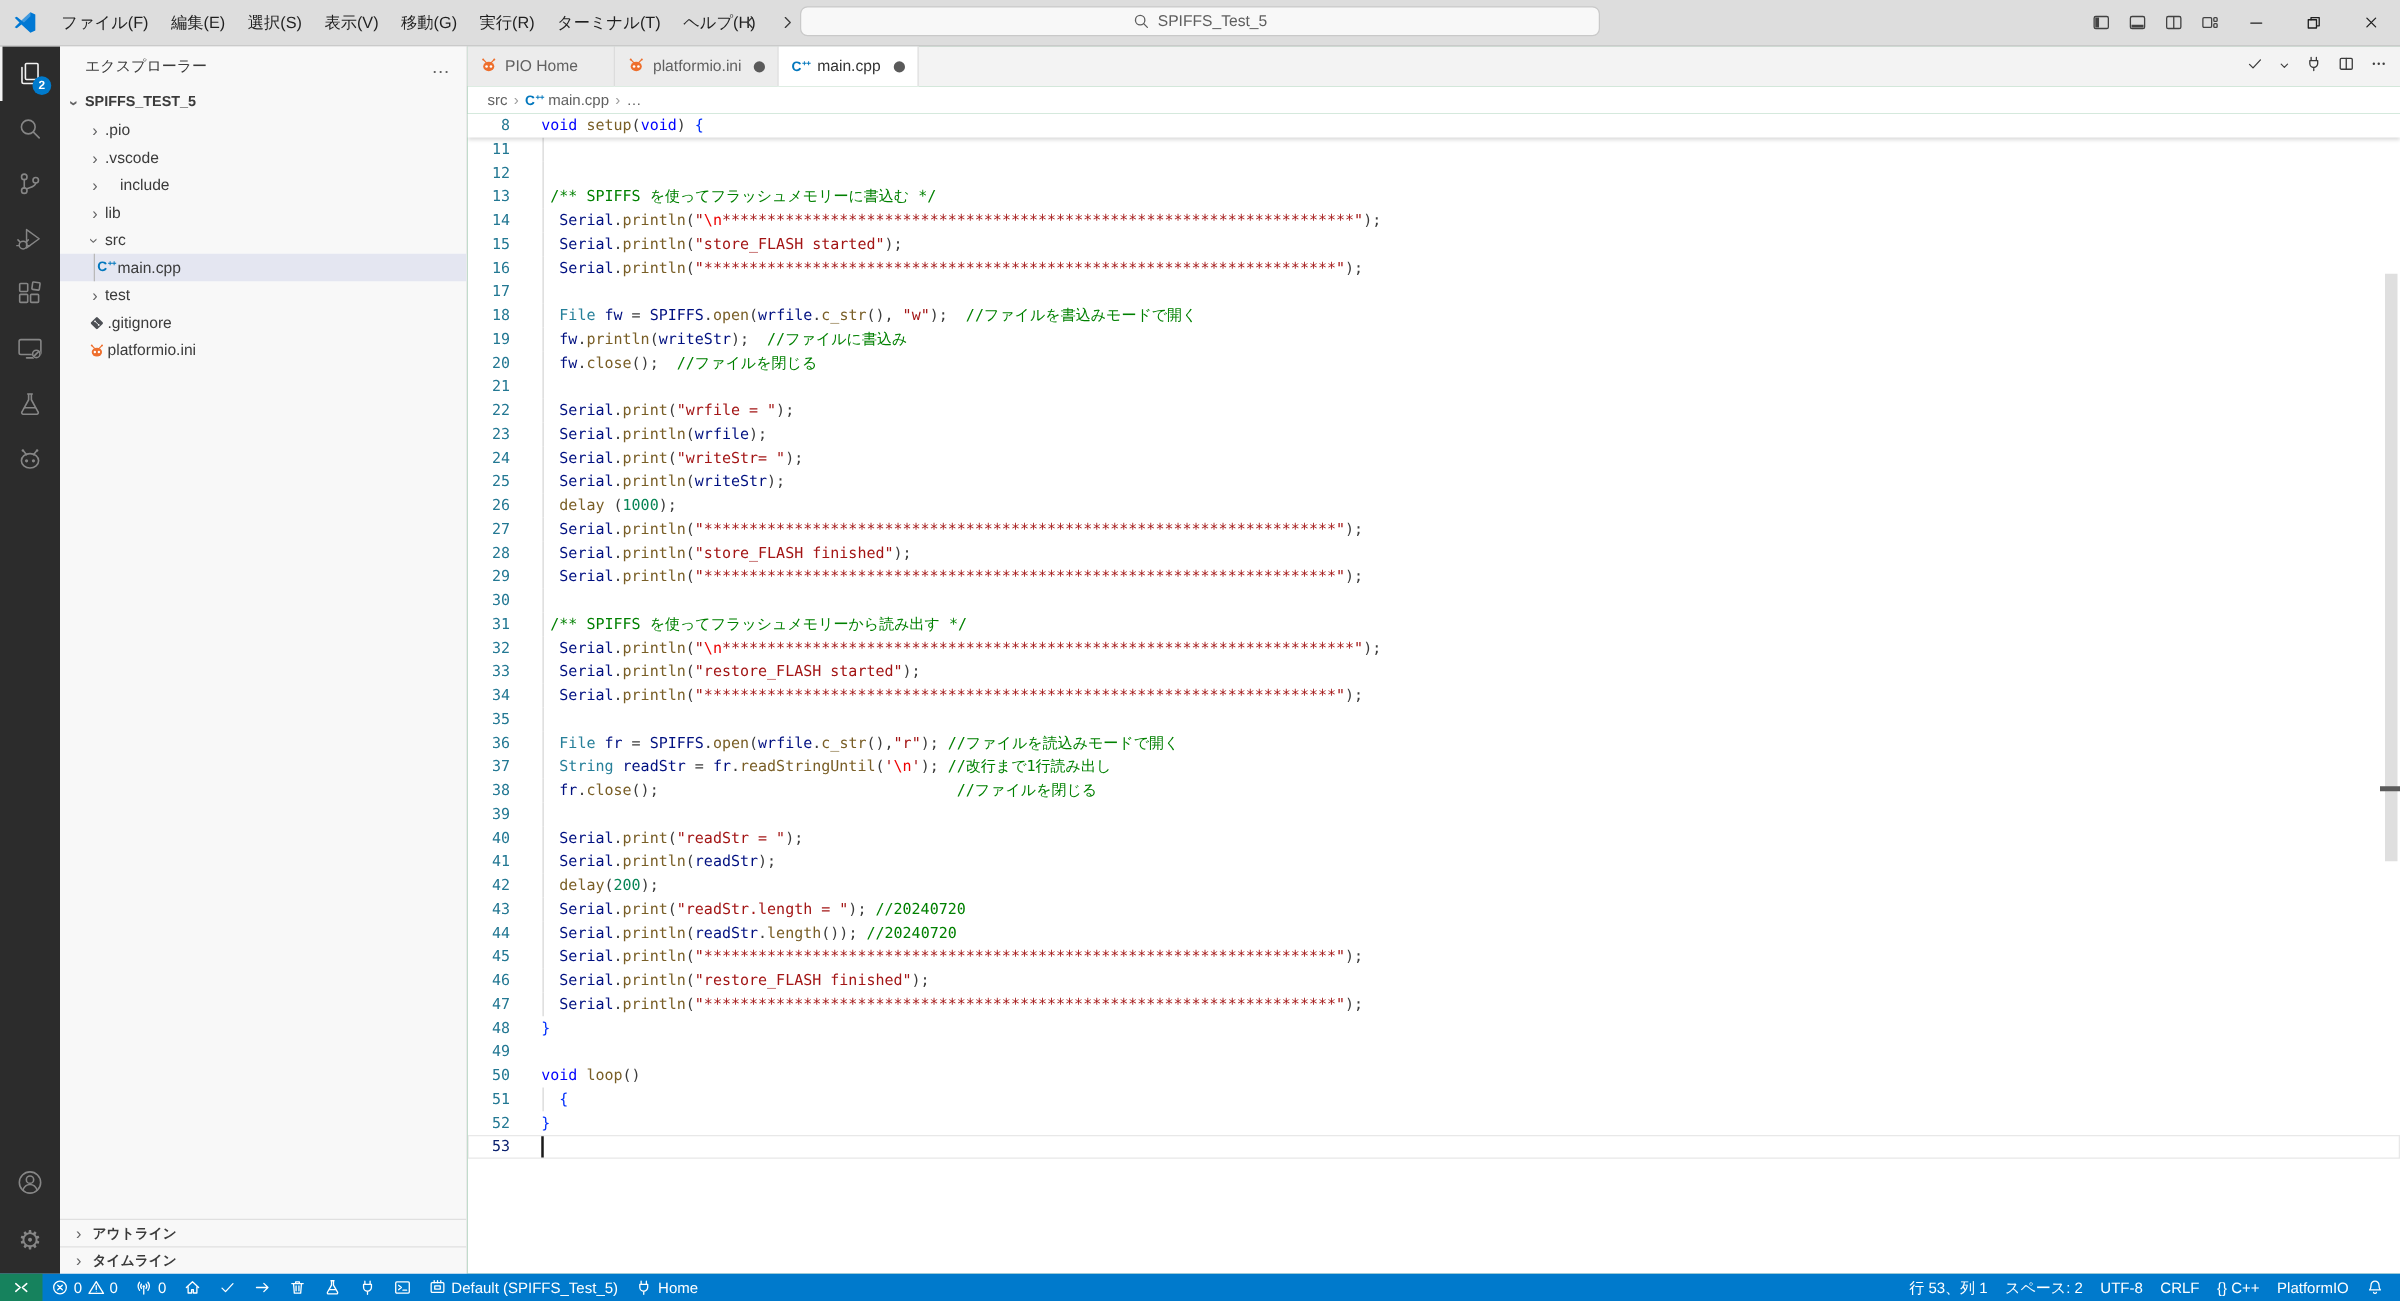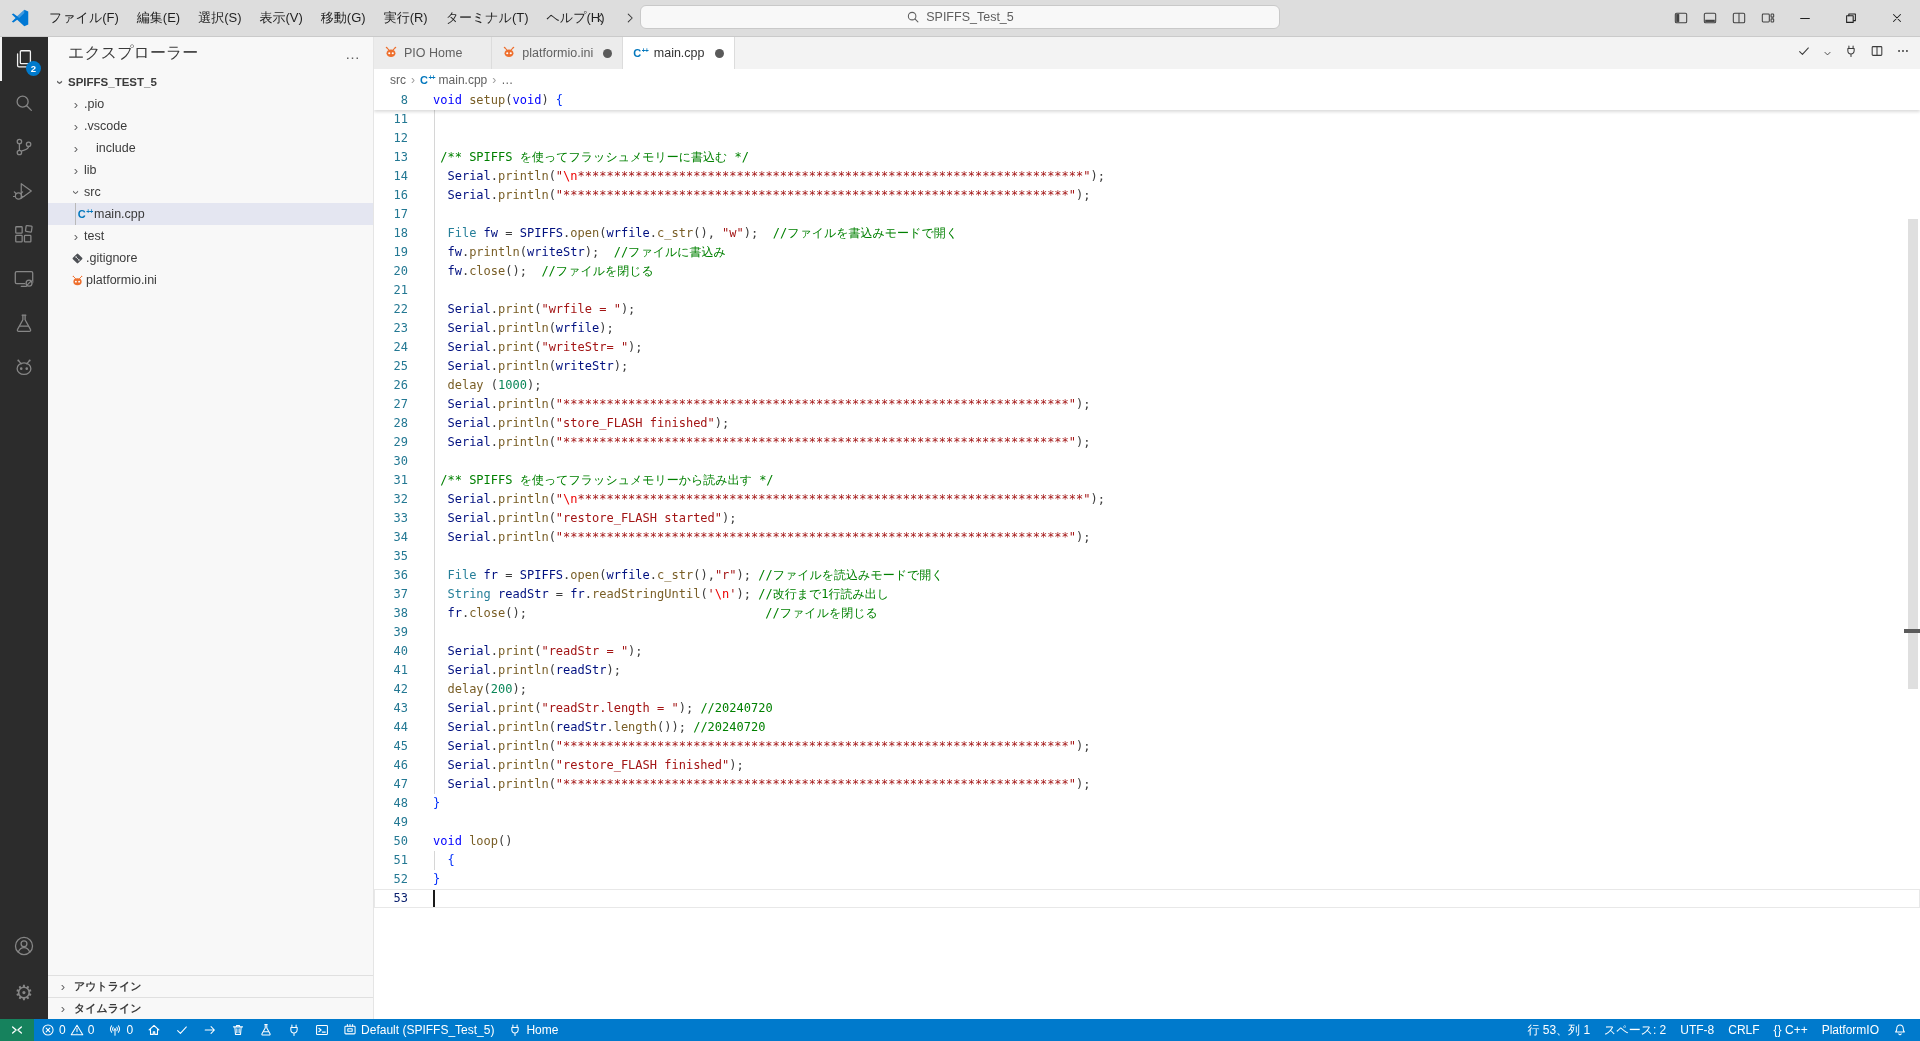--- a/index.html
+++ b/index.html
@@ -33,21 +33,21 @@
   .act-item.active{color:#f2f2f2;box-shadow:inset 2px 0 0 #f2f2f2;}
   .act-badge{position:absolute;right:7px;bottom:5px;min-width:15px;height:15px;border-radius:9px;background:#007acc;
              color:#fff;font-size:9.5px;display:flex;align-items:center;justify-content:center;font-weight:bold;}
   #act-bottom{position:absolute;bottom:4px;left:0;width:48px;}
   #act-bottom .act-item{height:46px;}
   .gear-glyph{font-size:21px;line-height:1;}
 
   
   #sidebar{width:326px;background:#f8f8f8;border-right:1px solid #e5e5e5;position:relative;flex:none;box-sizing:border-box;}
   #sidebar-header{height:32px;display:flex;align-items:center;justify-content:space-between;padding:0 12px 0 20px;}
-  #sidebar-title{font-size:16px;color:#3b3b3b;}
+  #sidebar-title{font-size:12px;color:#3b3b3b;}
   #sidebar-more{color:#616161;font-size:15px;letter-spacing:1px;}
   #tree{position:absolute;left:0;top:34px;width:100%;}
   .trow{height:22px;display:flex;align-items:center;font-size:12.5px;color:#3b3b3b;position:relative;white-space:nowrap;}
   .trow.selected{background:#e4e6f1;}
   .trow .twist{width:16px;display:flex;justify-content:center;color:#646465;font-size:13px;flex:none;}
   .twist.exp{transform:rotate(90deg);}
   .trow .ficon{width:18px;display:flex;justify-content:center;flex:none;}
   .trow.root{font-weight:bold;font-size:11.5px;color:#3b3b3b;}
   .tguide{position:absolute;left:27px;top:0;bottom:0;width:1px;background:#b9b9b9;}
   #sidebar-panels{position:absolute;bottom:0;left:0;width:100%;}
@@ -482,20 +482,25 @@
               <div class="ln">13</div>
               <div class="ig"></div>
               <div class="code"><span class="tk-d"> </span><span class="tk-c">/** SPIFFS を使ってフラッシュメモリーに書込む */</span></div>
             </div>
             <div class="cline">
               <div class="ln">14</div>
               <div class="ig"></div>
               <div class="code"><span class="tk-d">  </span><span class="tk-v">Serial</span><span class="tk-d">.</span><span class="tk-f">println</span><span class="tk-d">(</span><span class="tk-s">"</span><span class="tk-e">\n</span><span class="tk-s">**********************************************************************"</span><span class="tk-d">);</span></div>
             </div>
             <div class="cline">
+              <div class="ln">15</div>
+              <div class="ig"></div>
+              <div class="code"><span class="tk-d">  </span><span class="tk-v">Serial</span><span class="tk-d">.</span><span class="tk-f">println</span><span class="tk-d">(</span><span class="tk-s">"store_FLASH started"</span><span class="tk-d">);</span></div>
+            </div>
+            <div class="cline">
               <div class="ln">16</div>
               <div class="ig"></div>
               <div class="code"><span class="tk-d">  </span><span class="tk-v">Serial</span><span class="tk-d">.</span><span class="tk-f">println</span><span class="tk-d">(</span><span class="tk-s">"**********************************************************************"</span><span class="tk-d">);</span></div>
             </div>
             <div class="cline">
               <div class="ln">17</div>
               <div class="ig"></div>
               <div class="code"></div>
             </div>
             <div class="cline">

